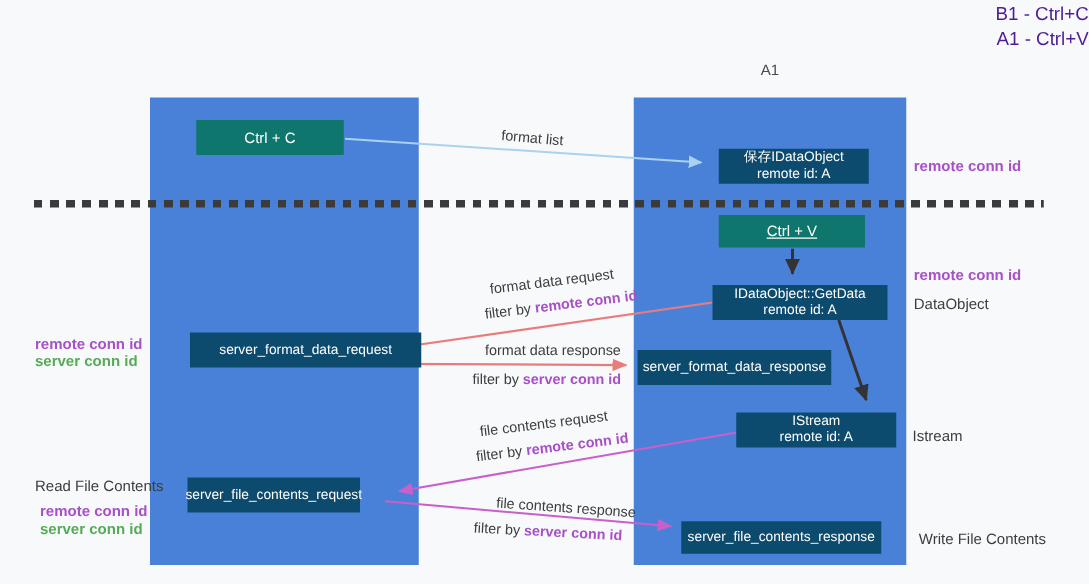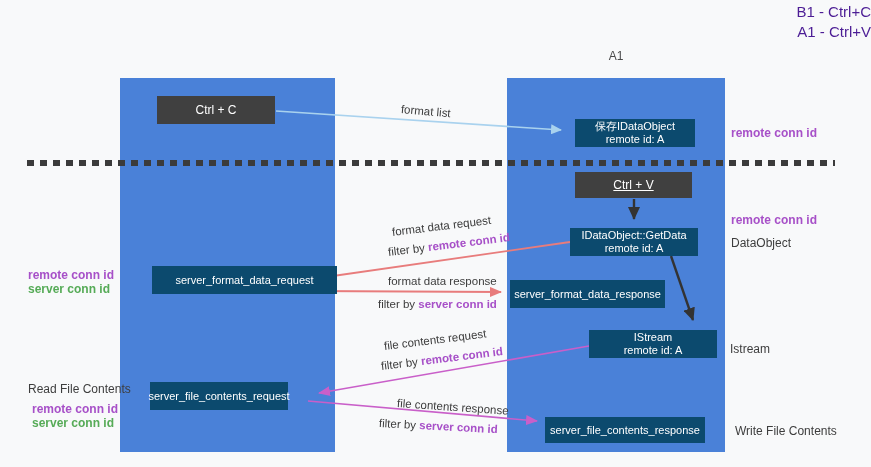--- a/index.html
+++ b/index.html
@@ -35,21 +35,21 @@
   .box {
     position: absolute;
     display: flex;
     flex-direction: column;
     align-items: center;
     justify-content: center;
     color: #ffffff;
     text-align: center;
     line-height: 13px;
   }
-  .box.green { background: #404040; font-size: 12px; }
+  .box.green { background: #0f766e; font-size: 12px; }
   .box.orange { background: #0c4a6e; font-size: 11px; }
   .dashed-line {
     left: 27px; top: 160px;
     width: 808px; height: 6px;
     background: repeating-linear-gradient(90deg, #3b3b3b 0 7px, transparent 7px 13px);
   }
   svg.arrows { left: 0; top: 0; pointer-events: none; }
   .flow-lbl {
     font-size: 11.5px;
     color: #3d3d3d;
@@ -118,21 +118,21 @@
 
   <div class="box orange" style="left:575px; top:119px; width:120px; height:28px;">
     <div>保存IDataObject</div>
     <div>remote id: A</div>
   </div>
 
   <div class="box green" style="left:575px; top:172px; width:117px; height:26px;text-decoration:underline;">
     <div>Ctrl + V</div>
   </div>
 
-  <div class="box orange" style="left:570px; top:228px; width:128px; height:28px;">
+  <div class="box orange" style="left:570px; top:228px; width:140px; height:28px;">
     <div>IDataObject::GetData</div>
     <div>remote id: A</div>
   </div>
 
   <div class="box orange" style="left:152px; top:266px; width:185px; height:28px;">
     <div>server_format_data_request</div>
   </div>
 
   <div class="box orange" style="left:510px; top:280px; width:155px; height:28px;">
     <div>server_format_data_response</div>

